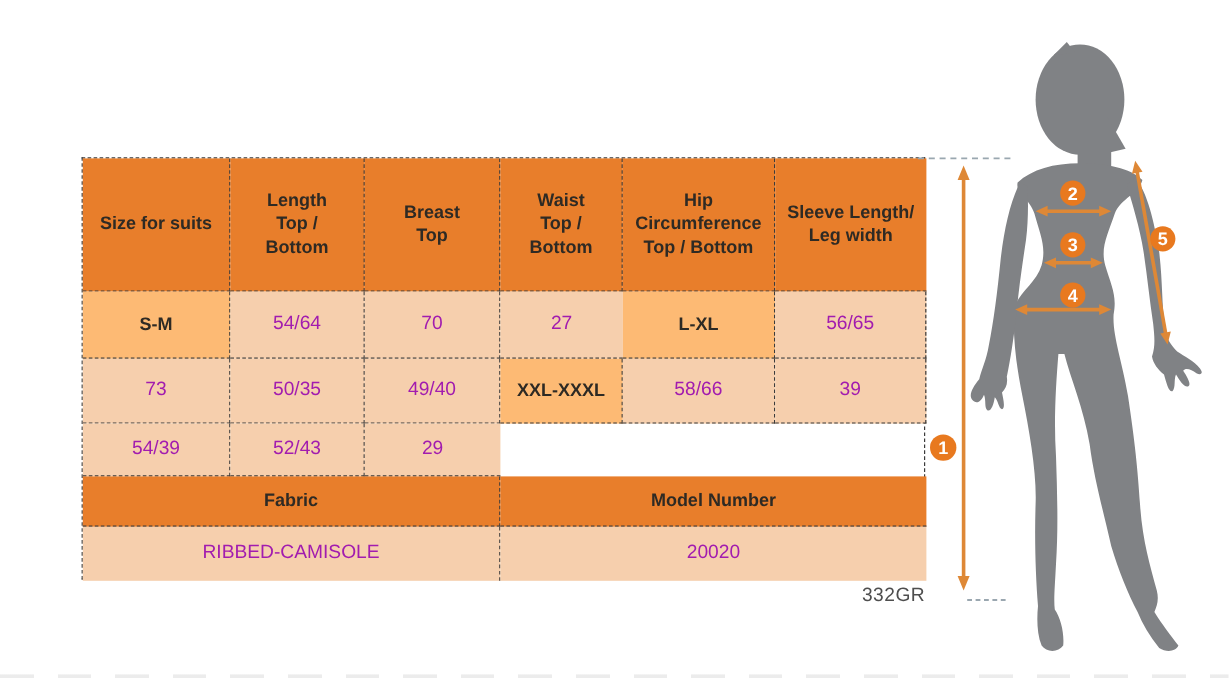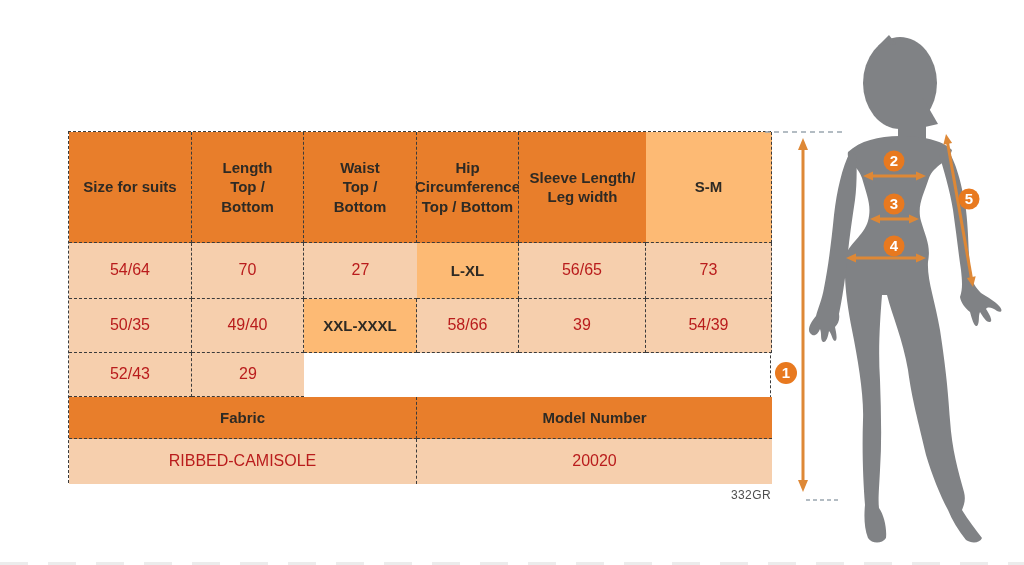--- a/index.html
+++ b/index.html
@@ -16,28 +16,28 @@
     border:1.5px dashed #3b3b3b;
   }
   .cell{
     box-sizing:border-box;display:flex;align-items:center;justify-content:center;
     text-align:center;border-right:1.5px dashed #3b3b3b;border-bottom:1.5px dashed #3b3b3b;
     white-space:pre-line;line-height:1.3;padding:2px 4px;
   }
   .last-col{border-right:none;}
   .last-row{border-bottom:none;}
   .hdr{background:#E87E2B;color:#2e2a24;font-weight:bold;font-size:15px;}
-  .data{background:#F6CFAD;color:#b91c1c;font-size:16px;}
+  .data{background:#F6CFAD;color:#a21caf;font-size:16px;}
   .size-name{background:#fdba74;color:#2e2a24;font-weight:bold;font-size:15px;}
   .span3a{grid-column:1/4;}
   .span3b{grid-column:4/7;}
   
   .note{
     position:absolute;left:68px;top:488px;width:703px;text-align:right;
-    font-size:12px;color:#4e4e4e;letter-spacing:.4px;
+    font-size:16px;color:#4e4e4e;letter-spacing:.4px;
   }
   
   .figure-wrap{position:absolute;left:760px;top:0;width:264px;height:565px;}
   .marker-num{fill:#ffffff;font-family:"Liberation Sans",sans-serif;font-size:15px;font-weight:bold;}
   
   .bottom-border{
     position:absolute;left:0;bottom:0;width:100%;height:3px;
     background:repeating-linear-gradient(90deg,#ececec 0 28px,transparent 28px 48px);
   }
 </style>
@@ -45,20 +45,22 @@
 <body>
 
 <div class="page">
 
   <div class="size-table">
 
     <div class="cell hdr">Size for suits</div>
     <div class="cell hdr">Length
 Top /
 Bottom</div>
+    <div class="cell hdr">Breast
+Top</div>
     <div class="cell hdr">Waist
 Top /
 Bottom</div>
     <div class="cell hdr">Hip
 Circumference
 Top / Bottom</div>
     <div class="cell hdr last-col">Sleeve Length/
 Leg width</div>
 
     <div class="cell size-name">S-M</div>

